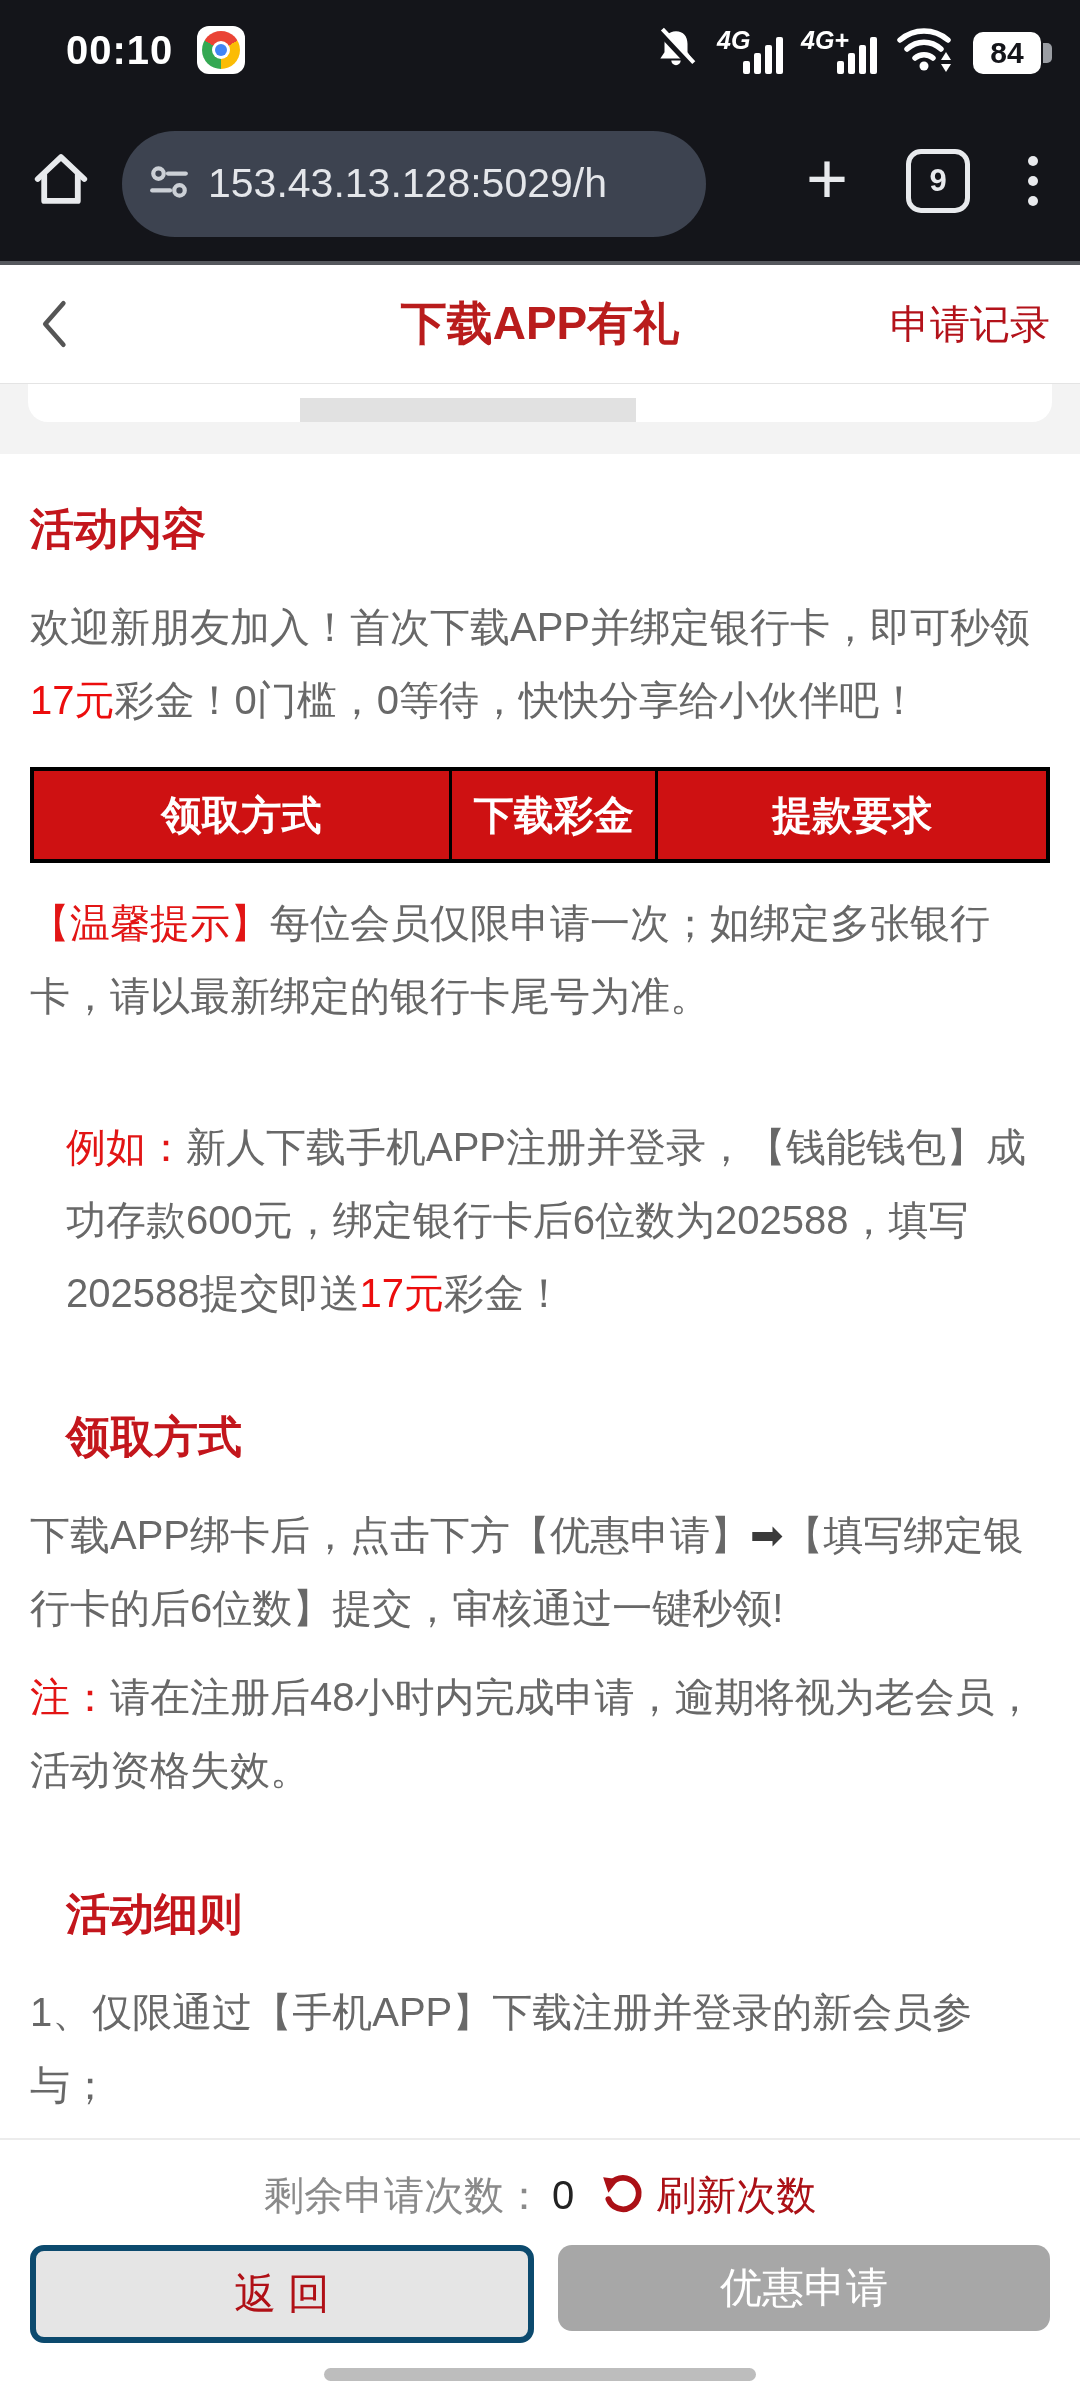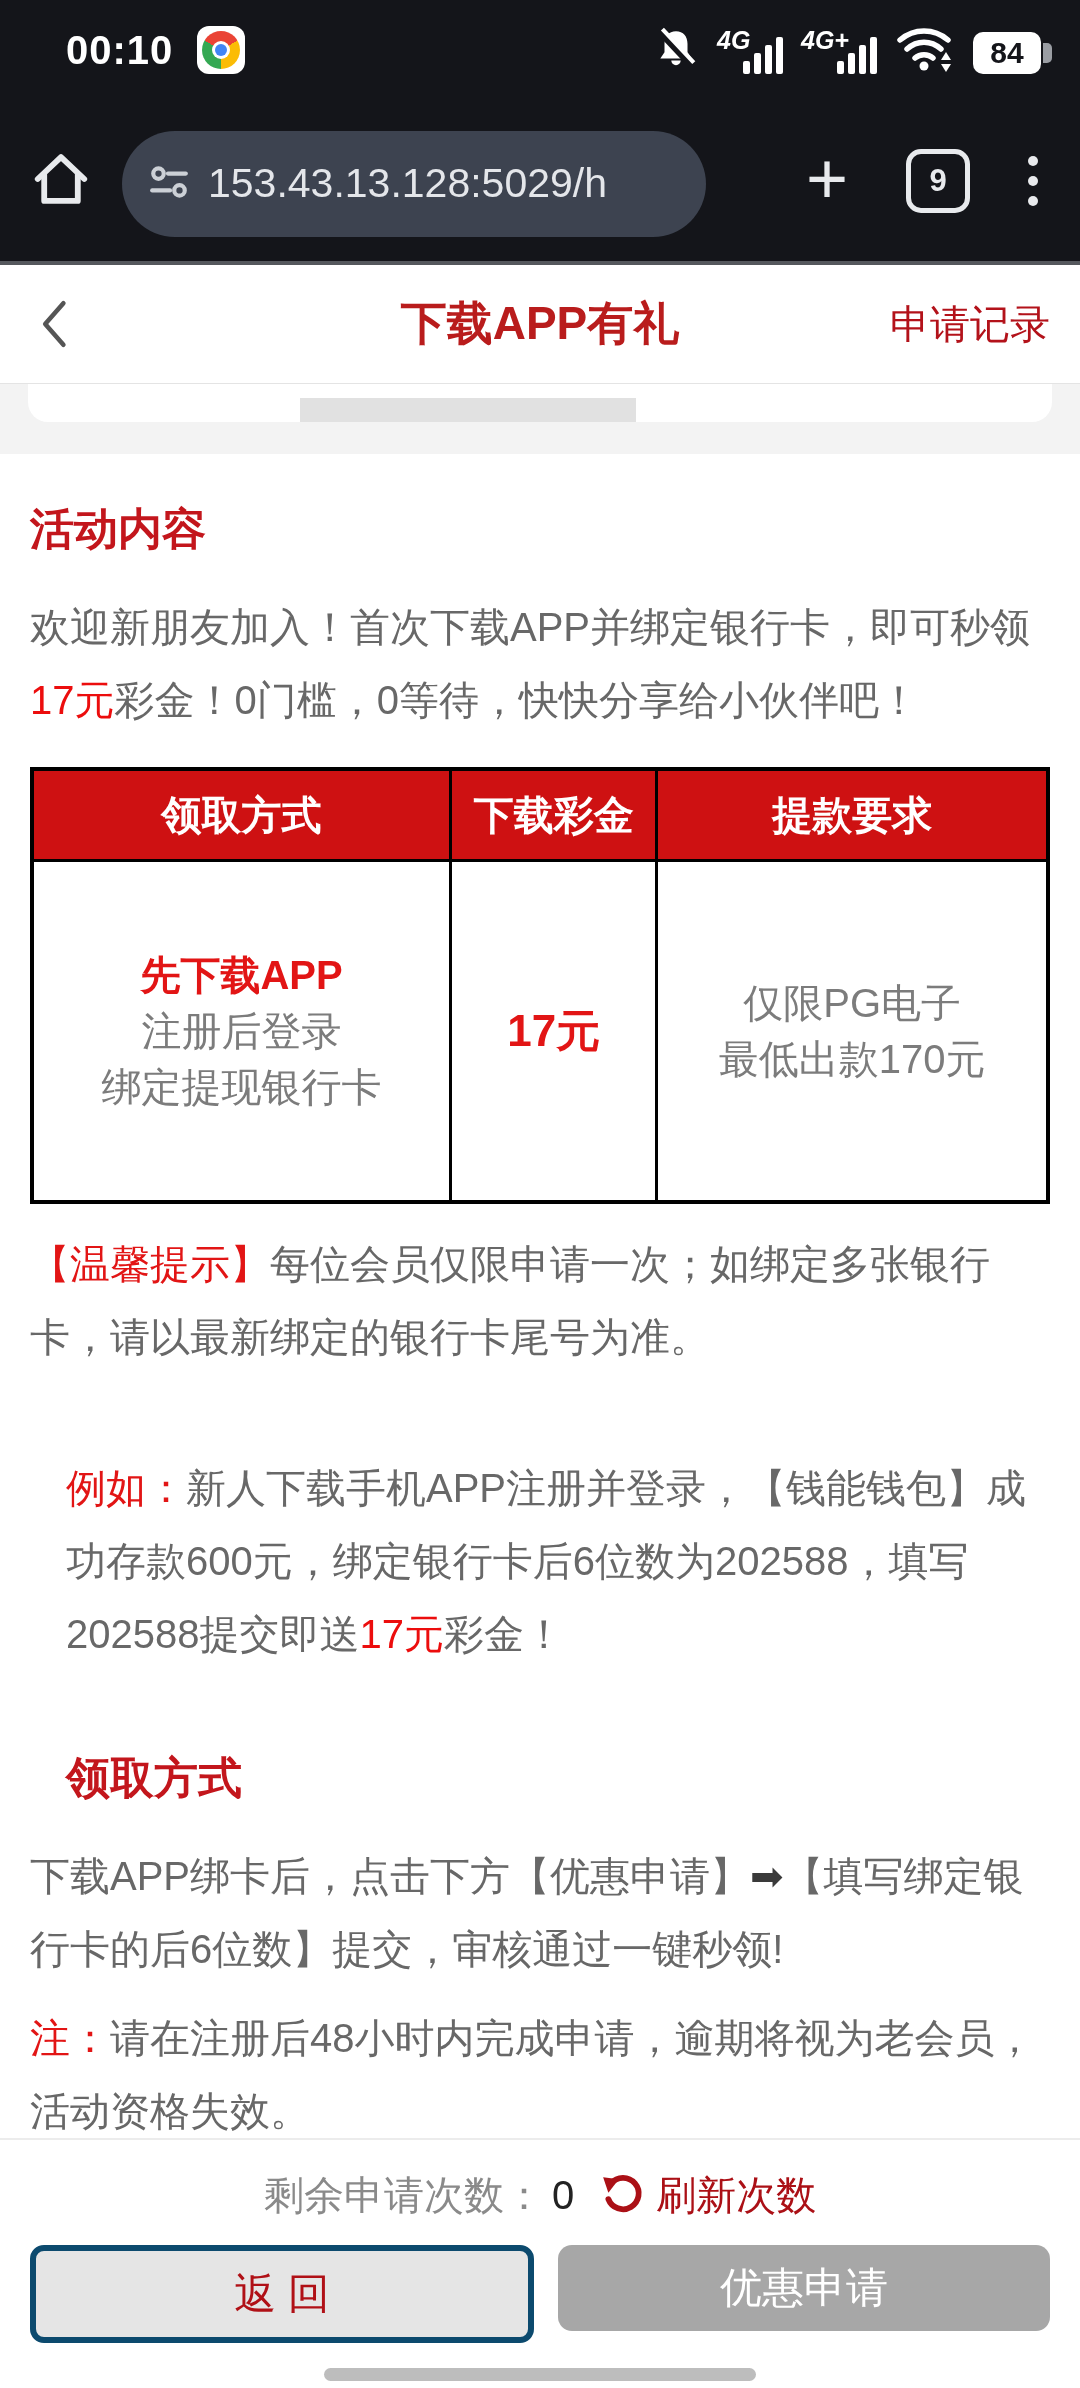--- a/index.html
+++ b/index.html
@@ -190,32 +190,20 @@
           <col style="width:41.2%">
           <col style="width:20.3%">
           <col style="width:38.5%">
         </colgroup>
       <tbody>
           <tr>
         <th>领取方式</th>
         <th>下载彩金</th>
         <th>提款要求</th>
       </tr>
-      <tr>
-        <td>
-          <div class="cell-red">先下载APP</div>
-          <div class="cell-line">注册后登录</div>
-          <div class="cell-line">绑定提现银行卡</div>
-        </td>
-        <td><span class="bonus">17元</span></td>
-        <td>
-          <div class="cell-line">仅限PG电子</div>
-          <div class="cell-line">最低出款170元</div>
-        </td>
-      </tr>
     </tbody>
       </table>
 
     <p class="para"><span class="red-c">【温馨提示】</span><span>每位会员仅限申请一次；如绑定多张银行卡，请以最新绑定的银行卡尾号为准。</span></p>
 
     <p class="para mt-lg"><span class="red-c">例如：</span><span>新人下载手机APP注册并登录，【钱能钱包】成功存款600元，绑定银行卡后6位数为202588，填写202588提交即送</span><span class="red-b">17元</span><span>彩金！</span></p>
 
     <h2 class="section-title mt-lg">领取方式</h2>
 
     <p class="para"><span>下载APP绑卡后，点击下方【优惠申请】</span><span class="arrow">➡</span><span>【填写绑定银行卡的后6位数】提交，审核通过一键秒领!</span></p>

